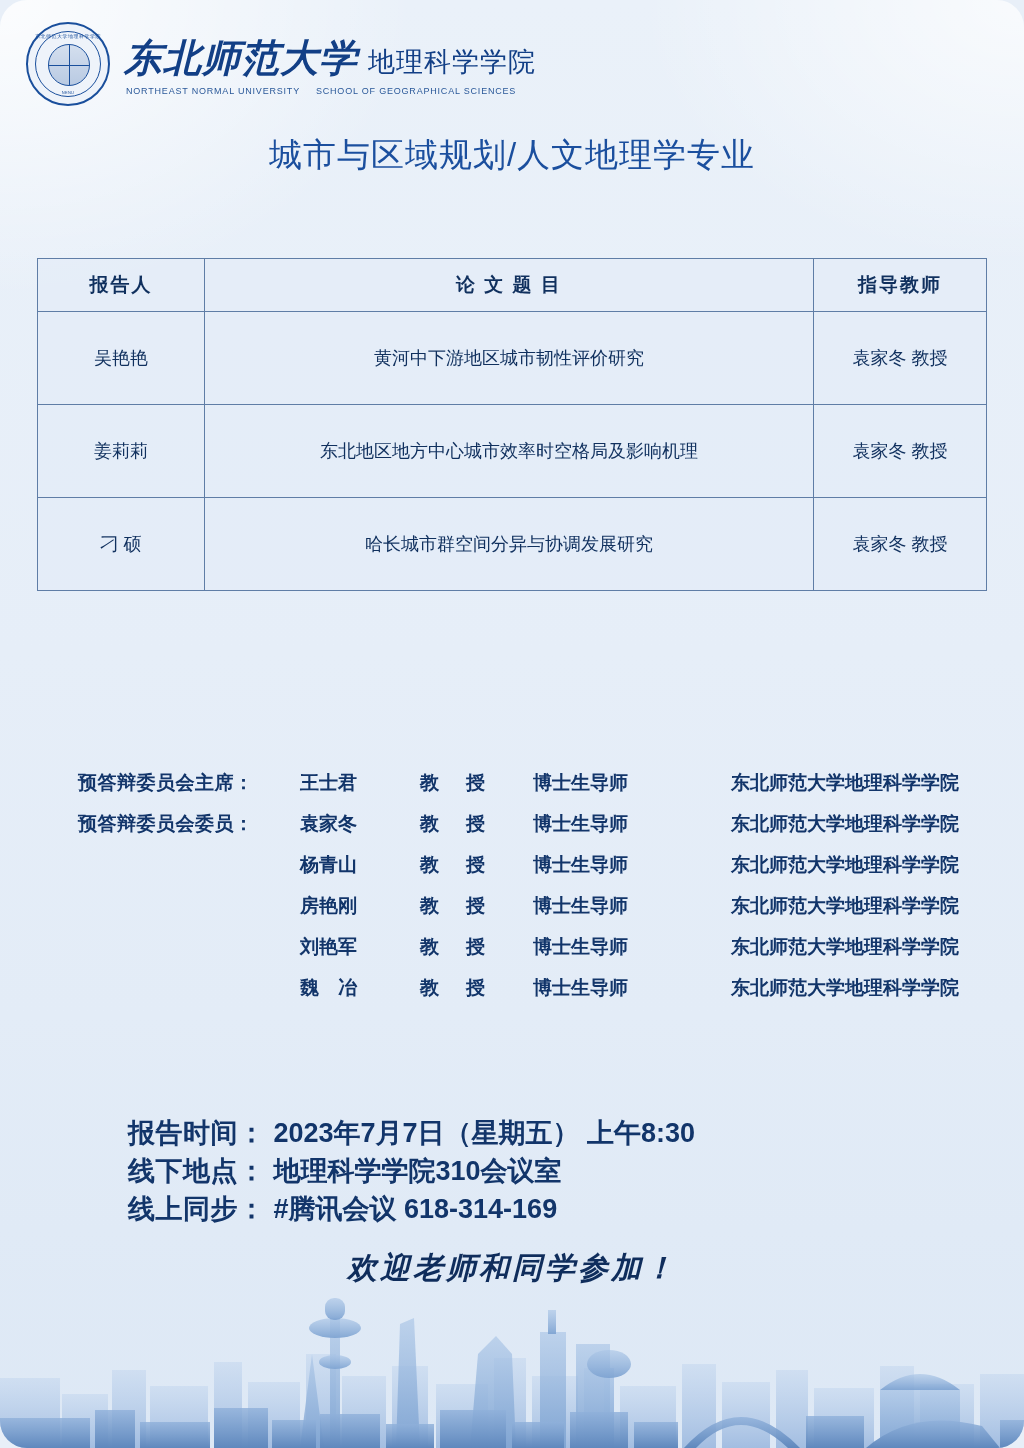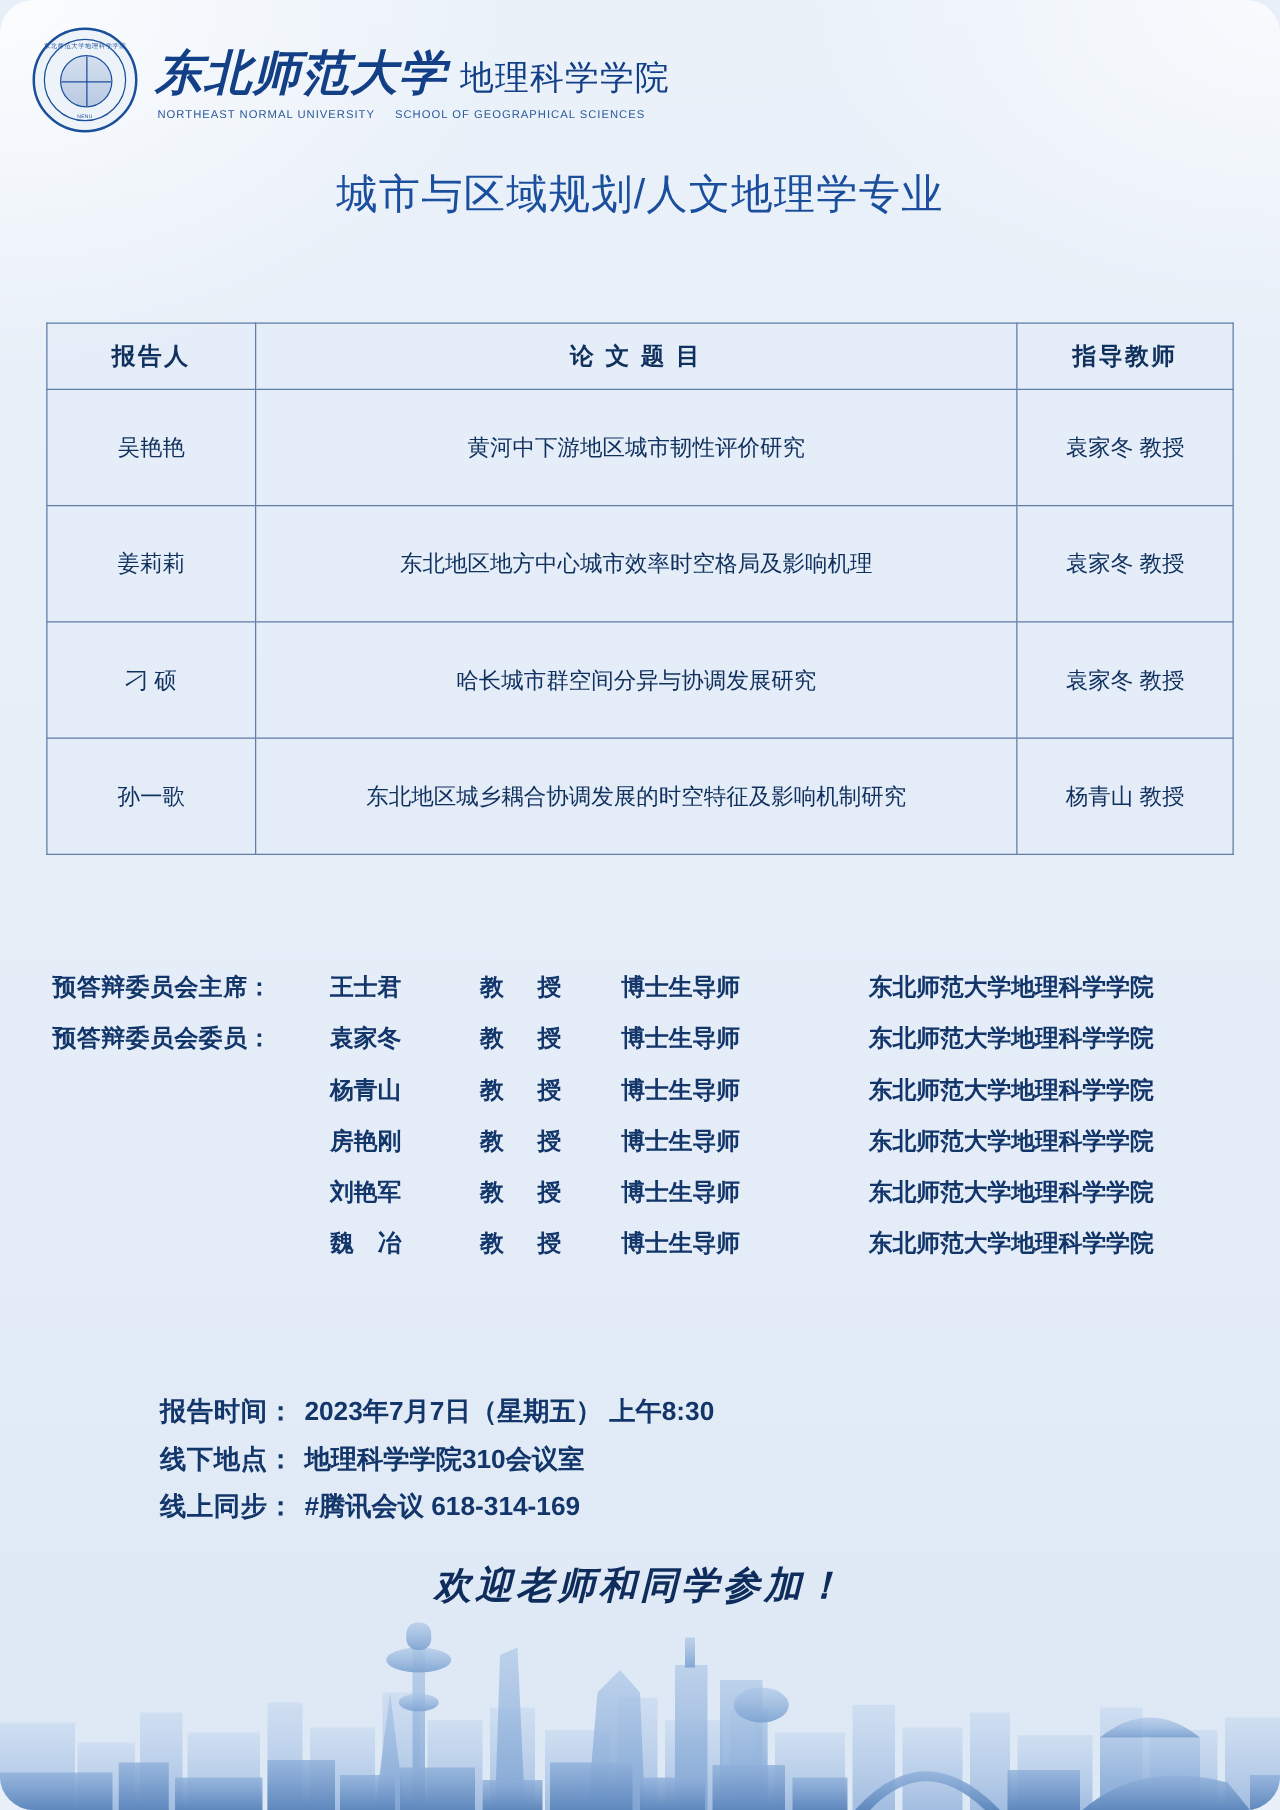--- a/index.html
+++ b/index.html
@@ -194,35 +194,36 @@
     position: absolute;
     top: 762px;
     left: 42px;
     width: 950px;
     font-size: 19px;
     font-weight: bold;
     color: #12356a;
   }
   .comm-row {
     display: flex;
-    align-items: flex-end;
+    align-items: center;
     height: 41px;
+    margin-left: 36px;
   }
   .comm-label { width: 222px; flex: none; letter-spacing: 0.5px; }
   .comm-name  { width: 120px; flex: none; }
   .comm-title { width: 113px; flex: none; letter-spacing: 4px; }
   .comm-role  { width: 198px; flex: none; }
   .comm-org   { flex: none; }
 
   
   .meta {
     position: absolute;
     top: 1115px;
     left: 128px;
-    font-size: 21px;
+    font-size: 27px;
     font-weight: bold;
     color: #12356a;
   }
   .meta-row {
     display: flex;
     align-items: baseline;
     height: 38px;
   }
   .meta-label { flex: none; letter-spacing: 0.5px; }
   .meta-value { flex: none; padding-left: 8px; }
@@ -304,25 +305,20 @@
         <tr>
           <td>姜莉莉</td>
           <td>东北地区地方中心城市效率时空格局及影响机理</td>
           <td>袁家冬 教授</td>
         </tr>
         <tr>
           <td>刁 硕</td>
           <td>哈长城市群空间分异与协调发展研究</td>
           <td>袁家冬 教授</td>
         </tr>
-        <tr>
-          <td>孙一歌</td>
-          <td>东北地区城乡耦合协调发展的时空特征及影响机制研究</td>
-          <td>杨青山 教授</td>
-        </tr>
       </tbody>
     </table>
   </div>
 
   <div class="committee">
     <div class="comm-row">
       <span class="comm-label">预答辩委员会主席：</span>
       <span class="comm-name">王士君</span>
       <span class="comm-title">教　授</span>
       <span class="comm-role">博士生导师</span>

